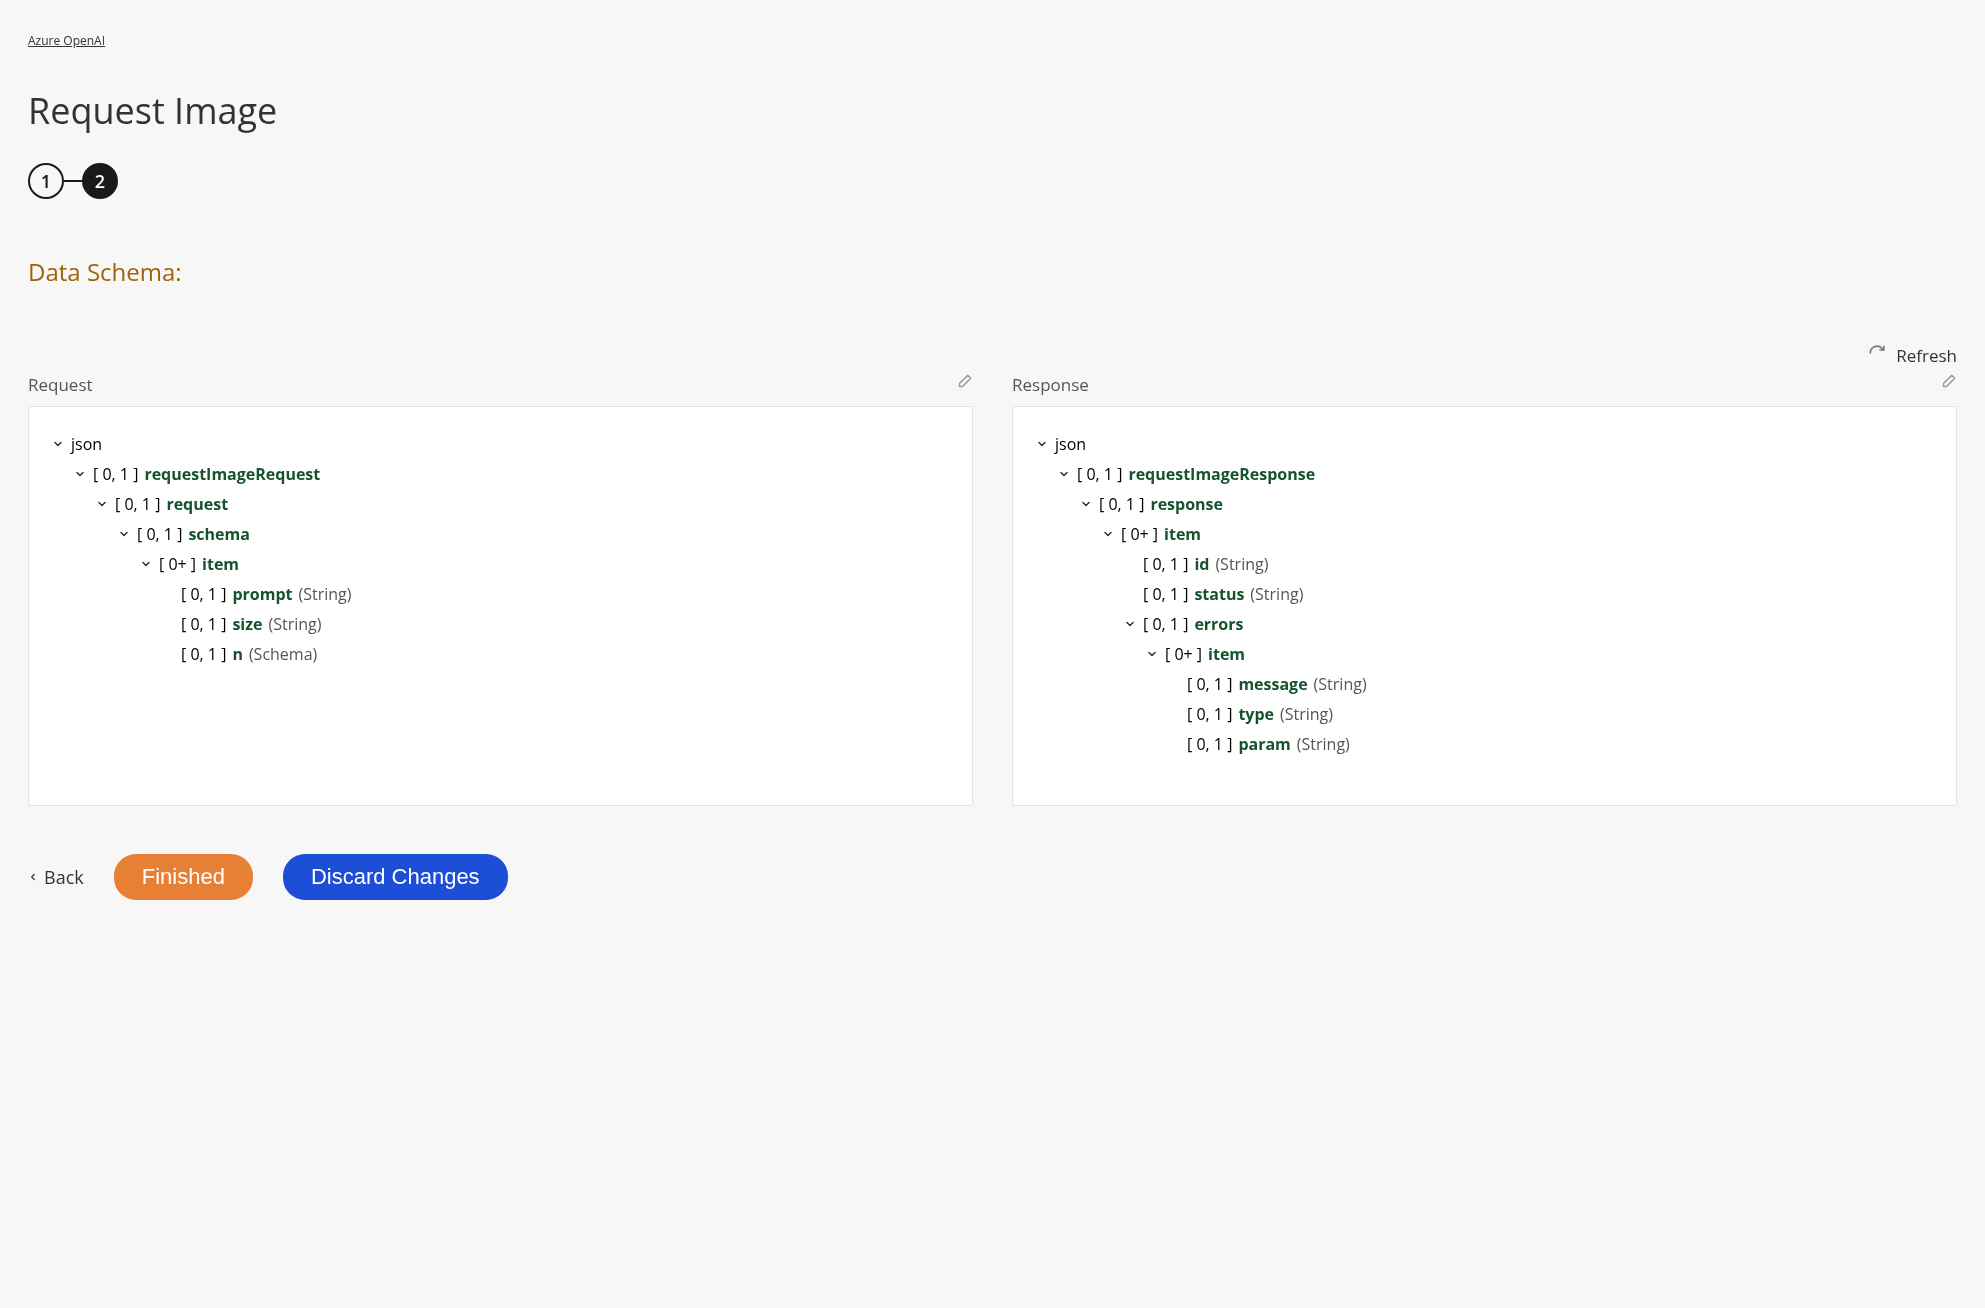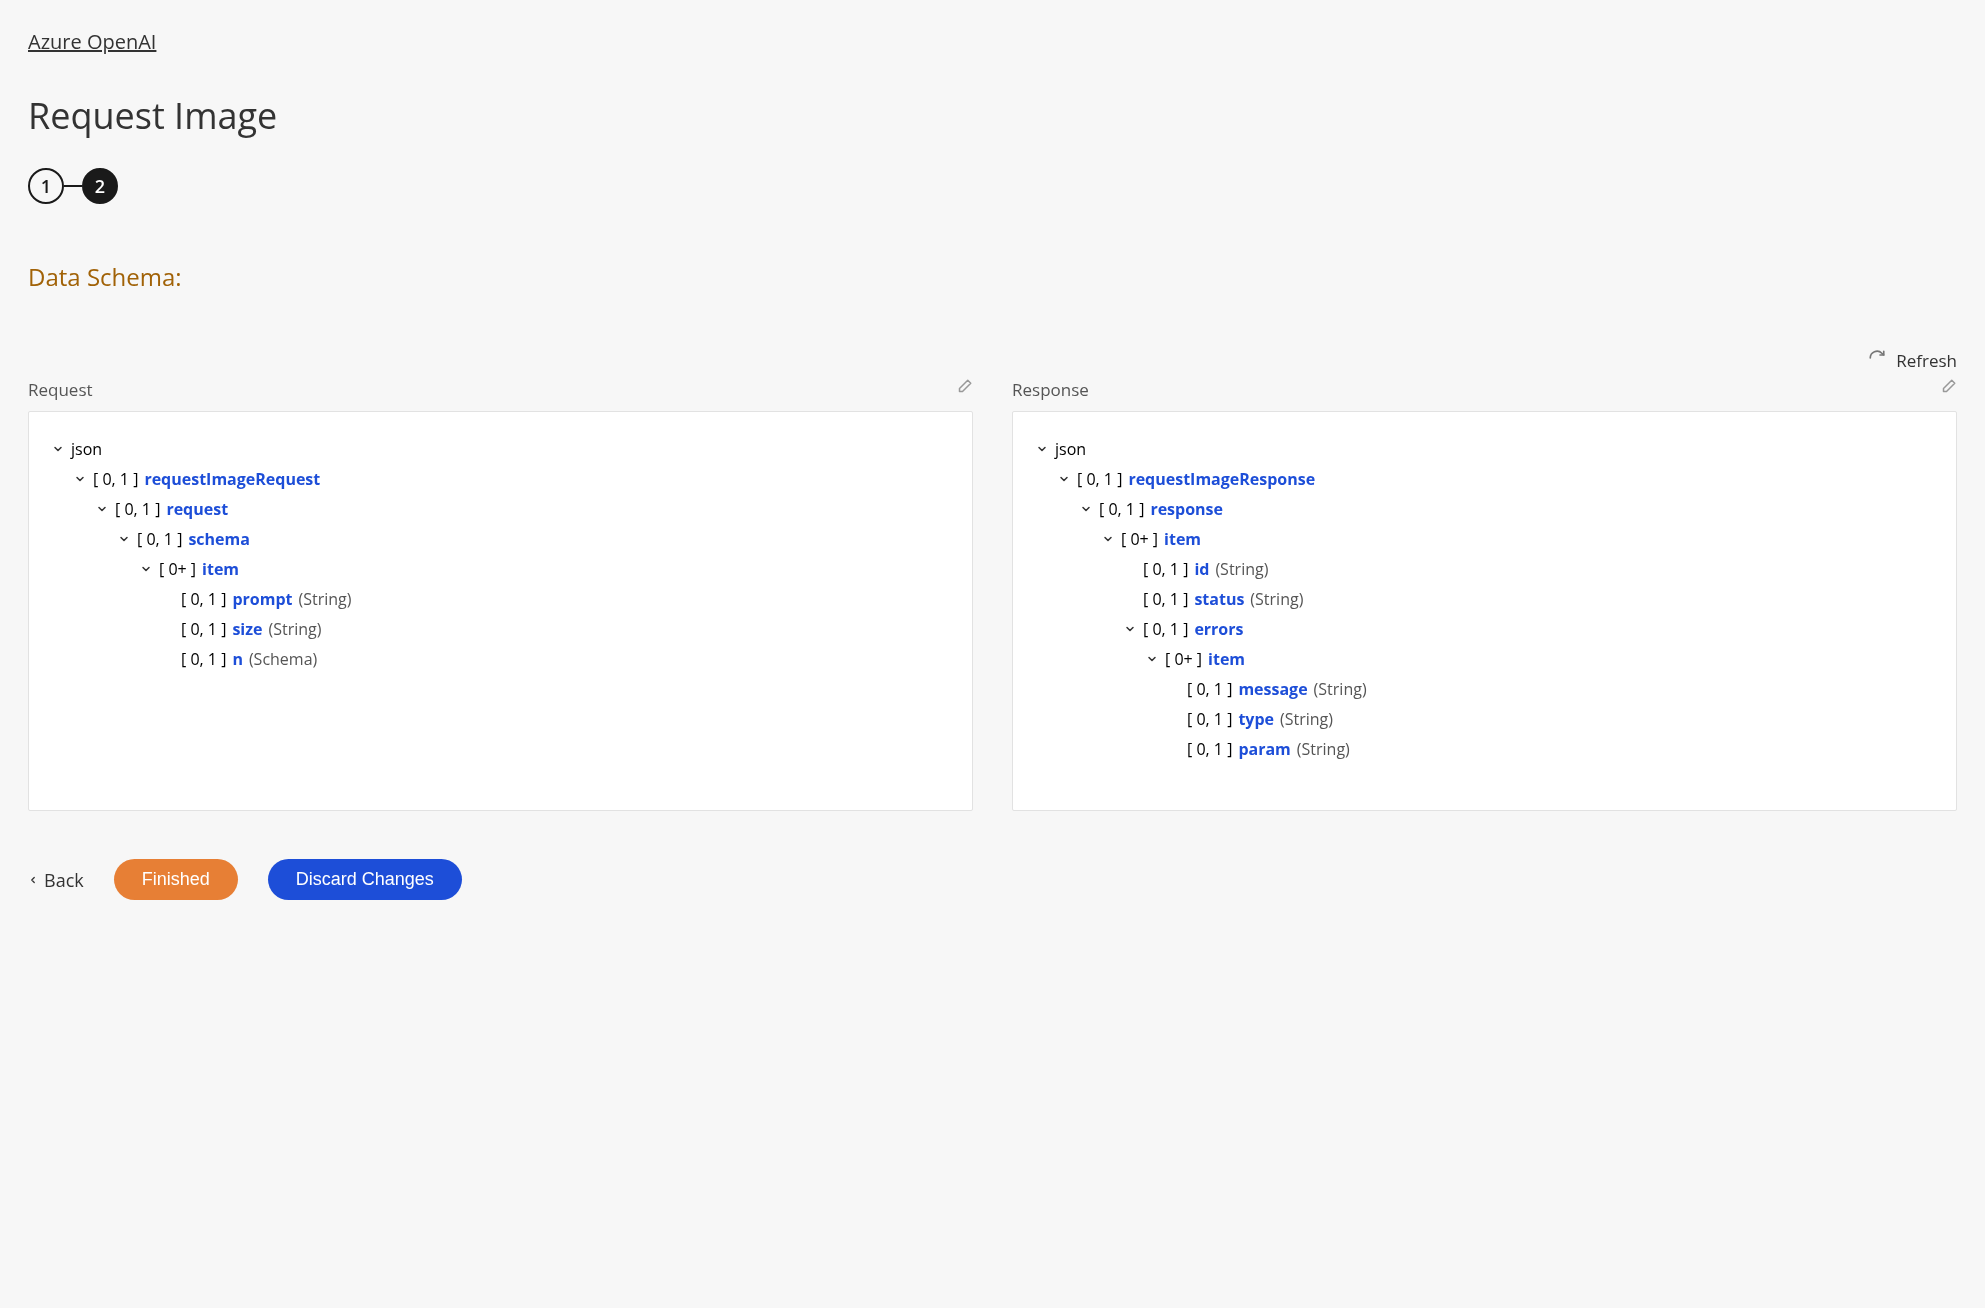--- a/index.html
+++ b/index.html
@@ -6,21 +6,21 @@
   body {
     font-family: -apple-system, BlinkMacSystemFont, "Segoe UI", "Open Sans", sans-serif;
     background: #f7f7f7;
     color: #333;
     padding: 28px;
     font-size: 16px;
   }
   .breadcrumb {
     text-decoration: underline;
     color: #333;
-    font-size: 20px;
+    font-size: 12px;
     cursor: pointer;
   }
   .page-title {
     font-size: 36px;
     font-weight: 400;
     color: #333;
     margin-top: 36px;
     margin-bottom: 28px;
   }
   .stepper {
@@ -121,42 +121,42 @@
     width: 14px;
     display: inline-flex;
     justify-content: center;
     cursor: pointer;
     color: #333;
     flex-shrink: 0;
   }
   .chevron svg { display:block; }
   .spacer { width: 14px; flex-shrink:0; }
   .card-label { color: #000000; }
-  .card-name { font-weight: 700; color: #1d4ed8; }
+  .card-name { font-weight: 700; color: #14532d; }
   .card-type { color: #555; }
   .footer {
     margin-top: 48px;
     display: flex;
     align-items: center;
     gap: 30px;
   }
   .back-btn {
     display: flex;
     align-items: center;
     gap: 6px;
     cursor: pointer;
     font-size: 18px;
     color: #333;
     font-weight: 500;
   }
   .btn {
     border: none;
     border-radius: 22px;
     padding: 10px 28px;
-    font-size: 18px;
+    font-size: 22px;
     font-weight: 500;
     cursor: pointer;
   }
   .btn-primary {
     background: #e77f35;
     color: #fff;
   }
   .btn-secondary {
     background: #1d4ed8;
     color: #fff;

